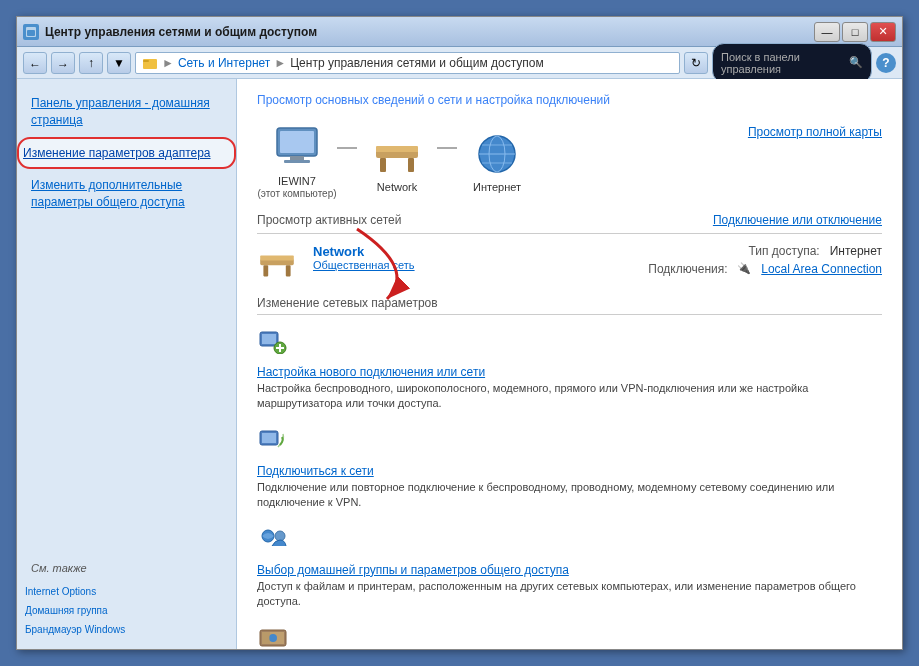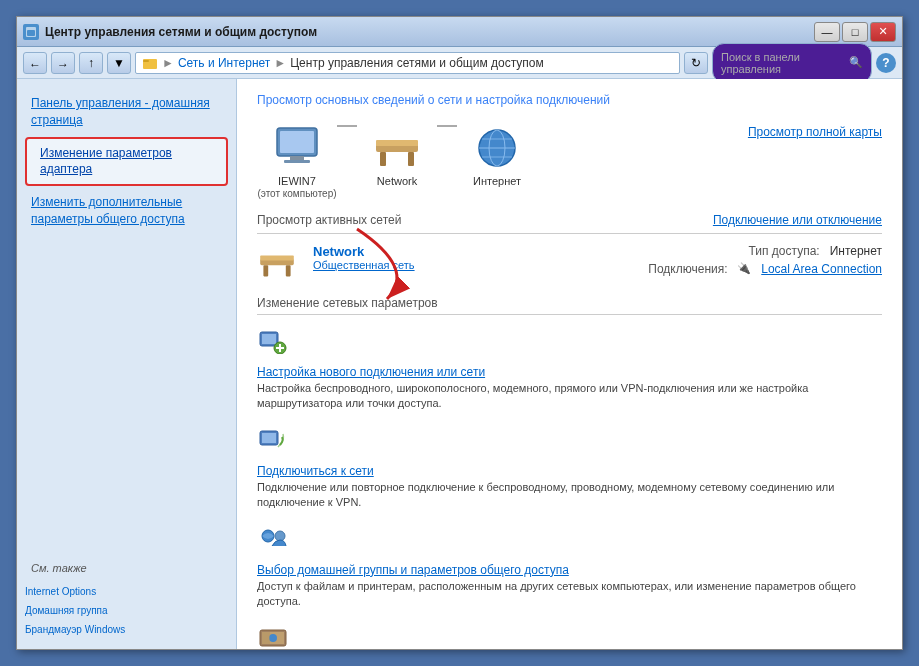--- a/index.html
+++ b/index.html
@@ -94,21 +94,21 @@
       display: flex;
       align-items: center;
       padding: 0 6px;
       font-size: 12px;
       gap: 4px;
     }
     .breadcrumb-sep { color: #888; }
     .breadcrumb-link { color: #0066cc; text-decoration: none; }
     .breadcrumb-current { color: #333; }
     .search-bar {
-      background: #4c1d95;
+      background: #0f172a;
       border: 1px solid #90b0d0;
       border-radius: 12px;
       height: 40px;
       width: 160px;
       display: flex;
       align-items: center;
       padding: 0 8px;
       gap: 4px;
       font-size: 11px;
       color: #888;
@@ -140,23 +140,23 @@
     .sidebar-item {
       padding: 6px 14px;
       font-size: 12px;
       color: #0066cc;
       cursor: pointer;
       line-height: 1.4;
       text-decoration: underline;
     }
     .sidebar-item.highlighted {
       border: 2px solid #e03030;
-      border-radius: 4px;
-      margin: 2px 8px;
-      padding: 6px 13px;
+      border-radius: 13px;
+      margin: 2px 0;
+      padding: 6px 4px;
       background: rgba(255,255,255,0.5);
       color: #0044aa;
     }
     .sidebar-item.plain {
       color: #0066cc;
       text-decoration: none;
     }
     .sidebar-divider {
       flex: 1;
     }
@@ -189,21 +189,21 @@
 
     
     .network-map-row {
       display: flex;
       align-items: flex-end;
       justify-content: space-between;
       margin-bottom: 14px;
     }
     .network-icons-row {
       display: flex;
-      align-items: flex-start;
+      align-items: center;
       gap: 0px;
     }
     .net-icon-item {
       display: flex;
       flex-direction: column;
       align-items: center;
       gap: 4px;
       min-width: 80px;
     }
     .net-icon-img {

